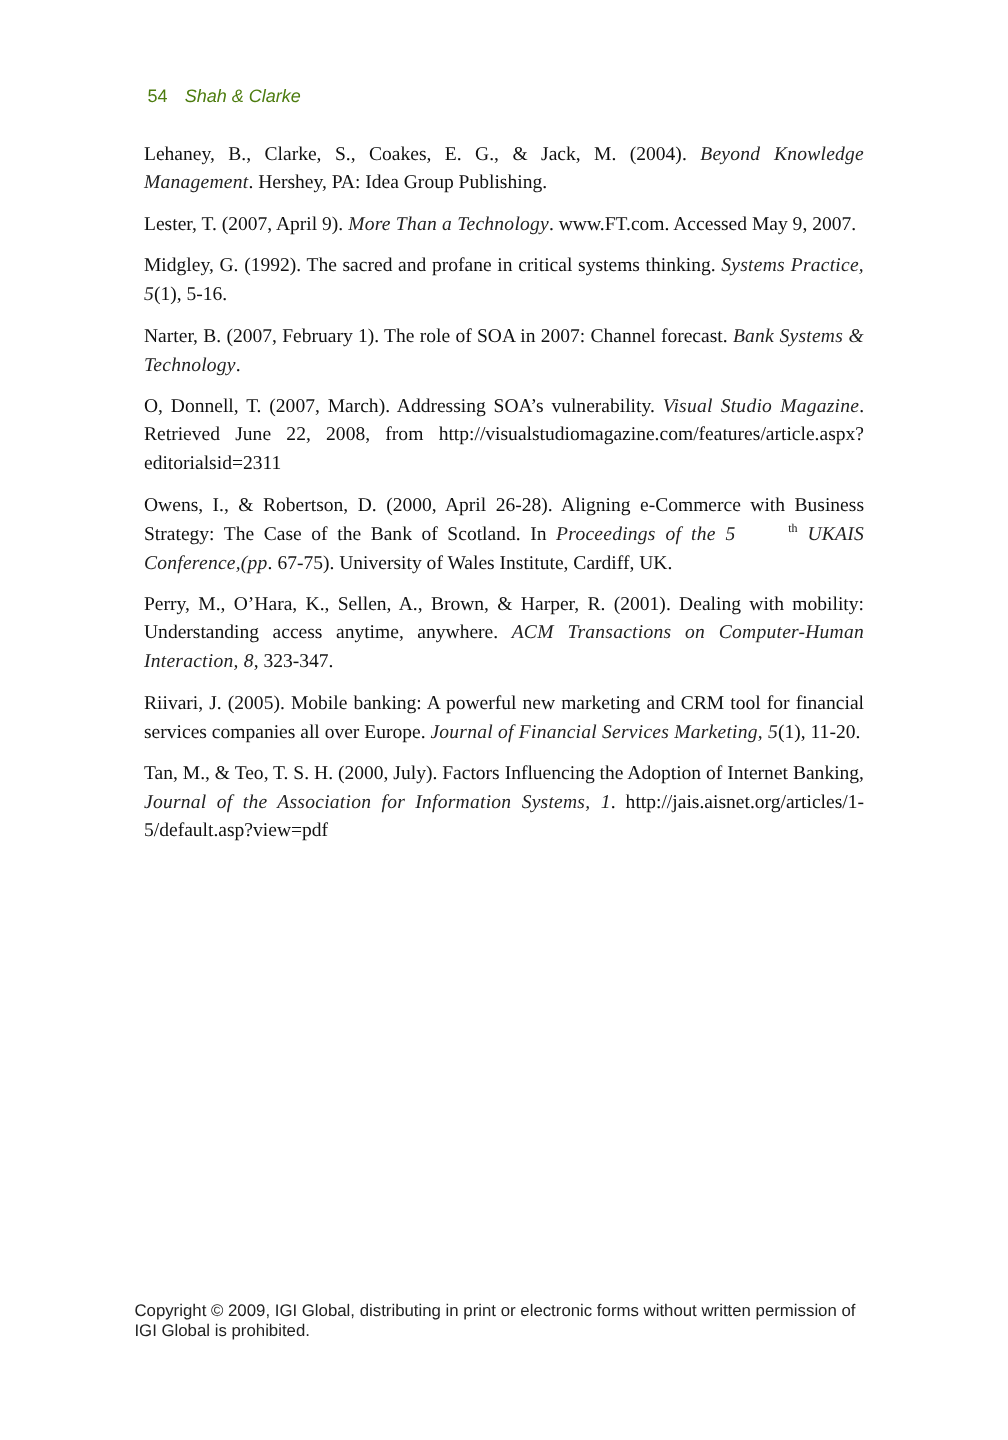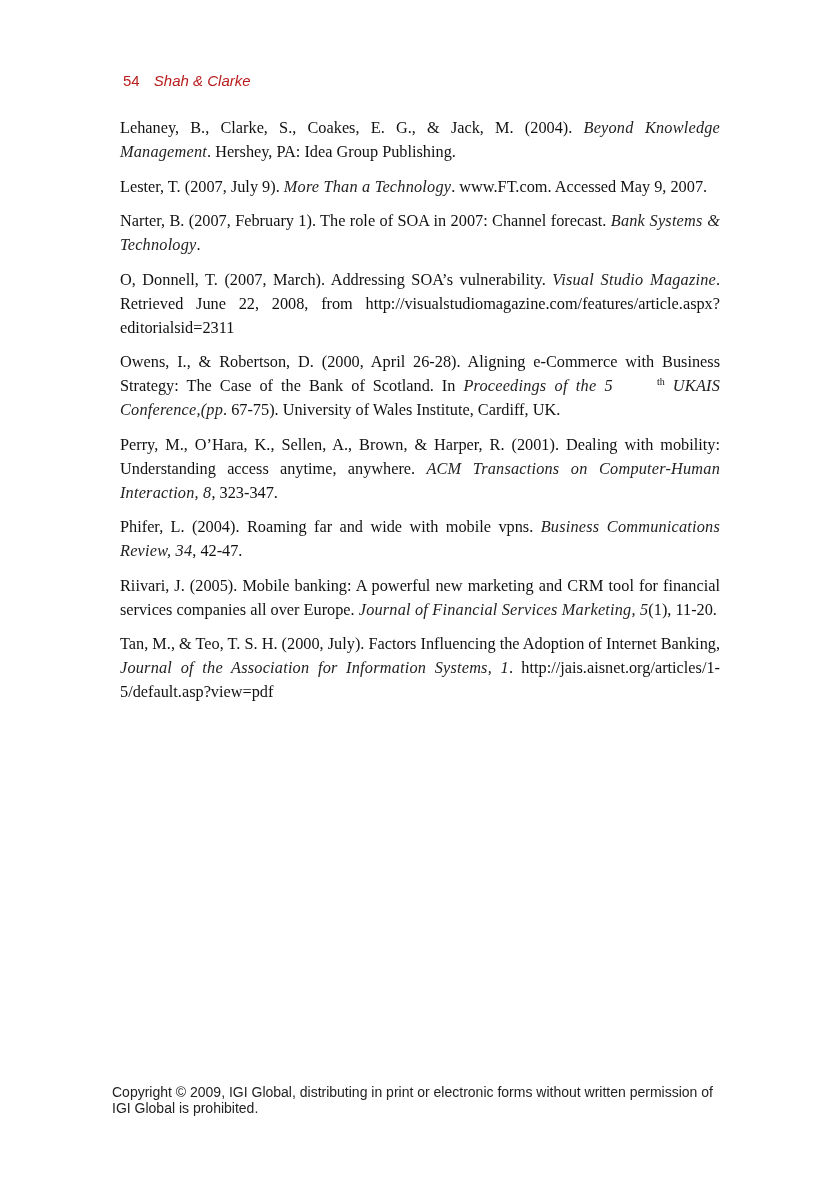--- a/index.html
+++ b/index.html
@@ -1,38 +1,38 @@
 <!DOCTYPE html>
 <html><head>
 <meta charset="utf-8">
 <style>
   html, body { margin: 0; padding: 0; background: #ffffff; }
   body { width: 840px; height: 1200px; position: relative; overflow: hidden; color: #111; }
-  .header { position: absolute; left: 123px; top: 72px; font-family: "Liberation Sans", sans-serif; font-size: 15px; color: #b91c1c; }
+  .header { position: absolute; left: 123px; top: 72px; font-family: "Liberation Sans", sans-serif; font-size: 15px; color: #4d7c0f; }
   .header .pagenum { margin-right: 10px; }
   .header .running { font-style: italic; }
   .refs { position: absolute; left: 120px; top: 116px; width: 600px; font-family: "Liberation Serif", serif; font-size: 16.3px; line-height: 24px; }
   .ref { margin: 0 0 10.5px 0; text-align: justify; }
   .ref i { font-style: italic; color: #222; letter-spacing: 0.2px; }
   .ref sup { font-size: 10px; line-height: 0; margin-left: 44px; }
   .footer { position: absolute; left: 112px; top: 1084px; width: 602px; font-family: Liberation Sans, sans-serif; font-size: 14px; line-height: 16px; color: #222; }
 </style>
 </head>
 <body>
 
 <div class="header">
   <span class="pagenum">54</span>
   <span class="running">Shah &amp; Clarke</span>
 </div>
 
 <div class="refs" id="refs">
     <p class="ref"><span>Lehaney, B., Clarke, S., Coakes,  E. G., &amp; Jack, M. (2004). </span><i>Beyond Knowledge Management</i><span>. Hershey, PA: Idea Group Publishing.</span></p>
-    <p class="ref"><span>Lester, T. (2007, July 9). </span><i>More Than a Technology</i><span>. www.FT.com. Accessed May 9, 2007.</span></p>
+    <p class="ref"><span>Lester, T. (2007, April 9). </span><i>More Than a Technology</i><span>. www.FT.com. Accessed May 9, 2007.</span></p>
+    <p class="ref"><span>Midgley, G. (1992). The sacred and profane in critical systems thinking. </span><i>Systems Practice, 5</i><span>(1), 5-16.</span></p>
     <p class="ref"><span>Narter, B. (2007, February 1). The role of SOA in 2007: Channel forecast. </span><i>Bank Systems &amp; Technology</i><span>.</span></p>
     <p class="ref"><span>O, Donnell, T. (2007, March). Addressing SOA’s vulnerability. </span><i>Visual Studio Magazine</i><span>. Retrieved June 22, 2008, from http://visualstudiomagazine.com/features/article.aspx?editorialsid=2311</span></p>
     <p class="ref"><span>Owens, I., &amp; Robertson, D. (2000, April 26-28). Aligning e-Commerce with Business Strategy: The Case of the Bank of Scotland. In </span><i>Proceedings of the 5</i><sup>th</sup><i> UKAIS Conference,(pp</i><span>. 67-75). University of Wales Institute, Cardiff, UK.</span></p>
     <p class="ref"><span>Perry, M., O’Hara, K., Sellen, A., Brown, &amp; Harper, R. (2001). Dealing with mobility: Understanding access anytime, anywhere. </span><i>ACM Transactions on Computer-Human Interaction, 8</i><span>, 323-347.</span></p>
-    <p class="ref"><span>Phifer, L. (2004). Roaming far and wide with mobile vpns. </span><i>Business Communications Review, 34</i><span>, 42-47.</span></p>
     <p class="ref"><span>Riivari, J. (2005). Mobile banking: A powerful new marketing and CRM tool for financial services companies all over Europe. </span><i>Journal of Financial Services Marketing, 5</i><span>(1), 11-20.</span></p>
     <p class="ref"><span>Tan, M., &amp; Teo, T. S. H. (2000, July). Factors Influencing the Adoption of Internet Banking, </span><i>Journal of the Association for Information Systems, 1</i><span>. http://jais.aisnet.org/articles/1-5/default.asp?view=pdf</span></p>
   </div>
 
 <div class="footer">Copyright © 2009, IGI Global, distributing in print or electronic forms without written permission of IGI Global is prohibited.</div>
 
 </body></html>

